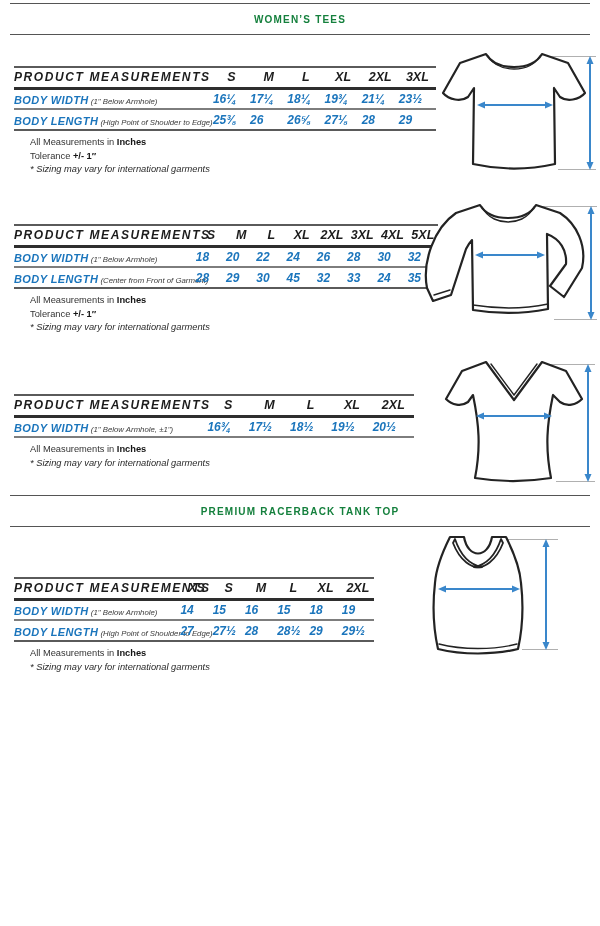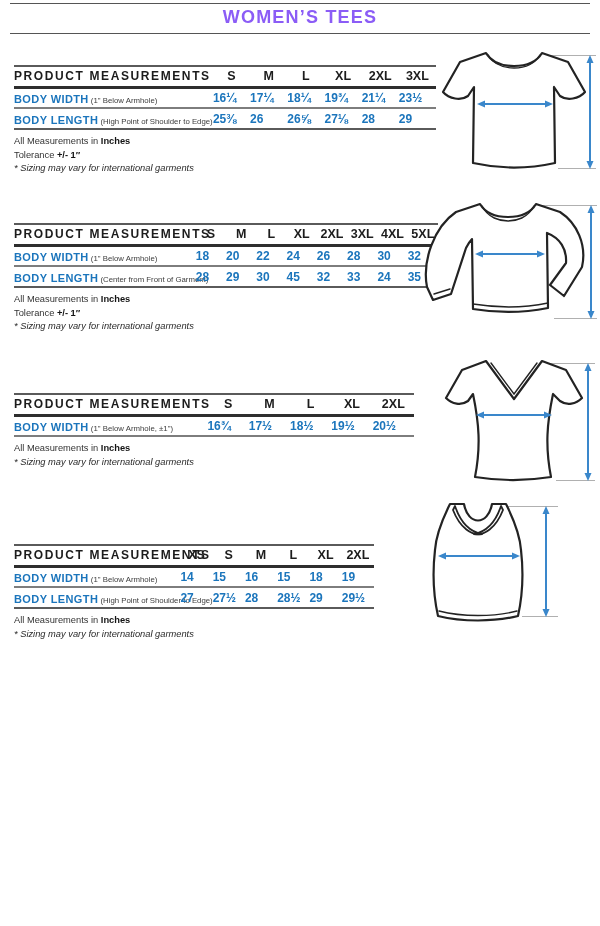--- a/index.html
+++ b/index.html
@@ -11,53 +11,53 @@
   body{
     width:600px;height:926px;position:relative;overflow:hidden;
     font-family:"Liberation Sans","DejaVu Sans",sans-serif;color:var(--ink);
   }
   .page{width:600px;height:926px;padding-top:3px;}
   .sec-head{
     margin:0 10px;border-top:1px solid var(--rule);border-bottom:1px solid var(--rule);
     padding:5px 0 6px;text-align:center;
   }
   .sec-head h2{
-    font-size:18px;line-height:16px;font-weight:bold;letter-spacing:1.2px;
-    color:#8b5cf6;display:inline;
+    font-size:10px;line-height:16px;font-weight:bold;letter-spacing:1.2px;
+    color:#15803d;display:inline;
   }
   .sec-body{position:relative;}
   .s1 .sec-body{height:158px;}
   .s2 .sec-body{height:156px;}
   .s3 .sec-body{height:146px;}
   .s4 .sec-body{height:350px;}
   .tblock{position:absolute;left:14px;}
   .s1 .tblock{top:31px;width:422px;}
   .s2 .tblock{top:31px;width:424px;}
   .s3 .tblock{top:45px;width:400px;}
   .s4 .tblock{top:50px;width:360px;}
-  table.size-table{border-collapse:collapse;table-layout:fixed;width:100%;}
+  table.size-table{border-collapse:collapse;table-layout:fixed;width:100%;font-style:italic;}
   table.size-table{border-top:2px solid #5a5a5a;border-bottom:2px solid #5a5a5a;}
   table.size-table th,table.size-table td{padding:0;white-space:nowrap;overflow:visible;}
   table.size-table thead th{
     border-bottom:3px solid #2e2e2e;height:21px;vertical-align:middle;
   }
   th.plabel{
     text-align:left;font-size:12px;font-weight:bold;letter-spacing:1.6px;color:#1c1c1c;
   }
   th.size{text-align:center;font-size:12.5px;font-weight:bold;color:#1c1c1c;}
   table.size-table tbody tr{height:21px;}
   table.size-table tbody tr:first-child td{border-bottom:2px solid #7d7d7d;}
   td.rl{text-align:left;vertical-align:middle;}
   .rlabel{font-size:11px;font-weight:bold;letter-spacing:0.4px;color:var(--accent-blue);}
   .rdetail{font-size:7.8px;font-weight:normal;color:#3c3c3c;}
   td.val{
     text-align:left;vertical-align:middle;font-size:12px;font-weight:bold;
     color:var(--accent-blue);
   }
-  .notes{margin-top:6px;}
+  .notes{margin-top:6px;margin-left:16px;}
   .note-line{font-size:9.3px;line-height:11px;color:var(--note);margin-bottom:2.5px;}
   .note-line strong{color:#141414;}
   .note-line.it{font-style:italic;font-weight:normal;color:#2a2a2a;}
   .illo{position:absolute;}
   .s1 .illo{top:10px;right:2px;}
   .s2 .illo{top:5px;right:2px;}
   .s3 .illo{top:3px;right:2px;}
   .s4 .illo{top:4px;right:38px;}
   .garment{fill:#ffffff;stroke:var(--ink);stroke-width:2.2;stroke-linejoin:round;stroke-linecap:round;}
   .gline{fill:none;stroke:var(--ink);stroke-width:1.4;stroke-linecap:round;}
@@ -274,20 +274,23 @@
         <g>
           <line class="arrow" x1="158" y1="18" x2="158" y2="124"></line>
           <polygon class="ahead" points="158,12 154.5,20 161.5,20"></polygon>
           <polygon class="ahead" points="158,130 154.5,122 161.5,122"></polygon>
         </g>
       </svg>
     </div>
   </section>
 
   <section class="panel s4">
+    <div class="sec-head">
+      <h2>PREMIUM RACERBACK TANK TOP</h2>
+    </div>
     <div class="sec-body">
       <div class="tblock">
         <table class="size-table">
             <colgroup>
               <col style="width: 165px;">
               <col style="width: 32px;">
               <col style="width: 32px;">
               <col style="width: 32px;">
               <col style="width: 32px;">
               <col style="width: 32px;">

